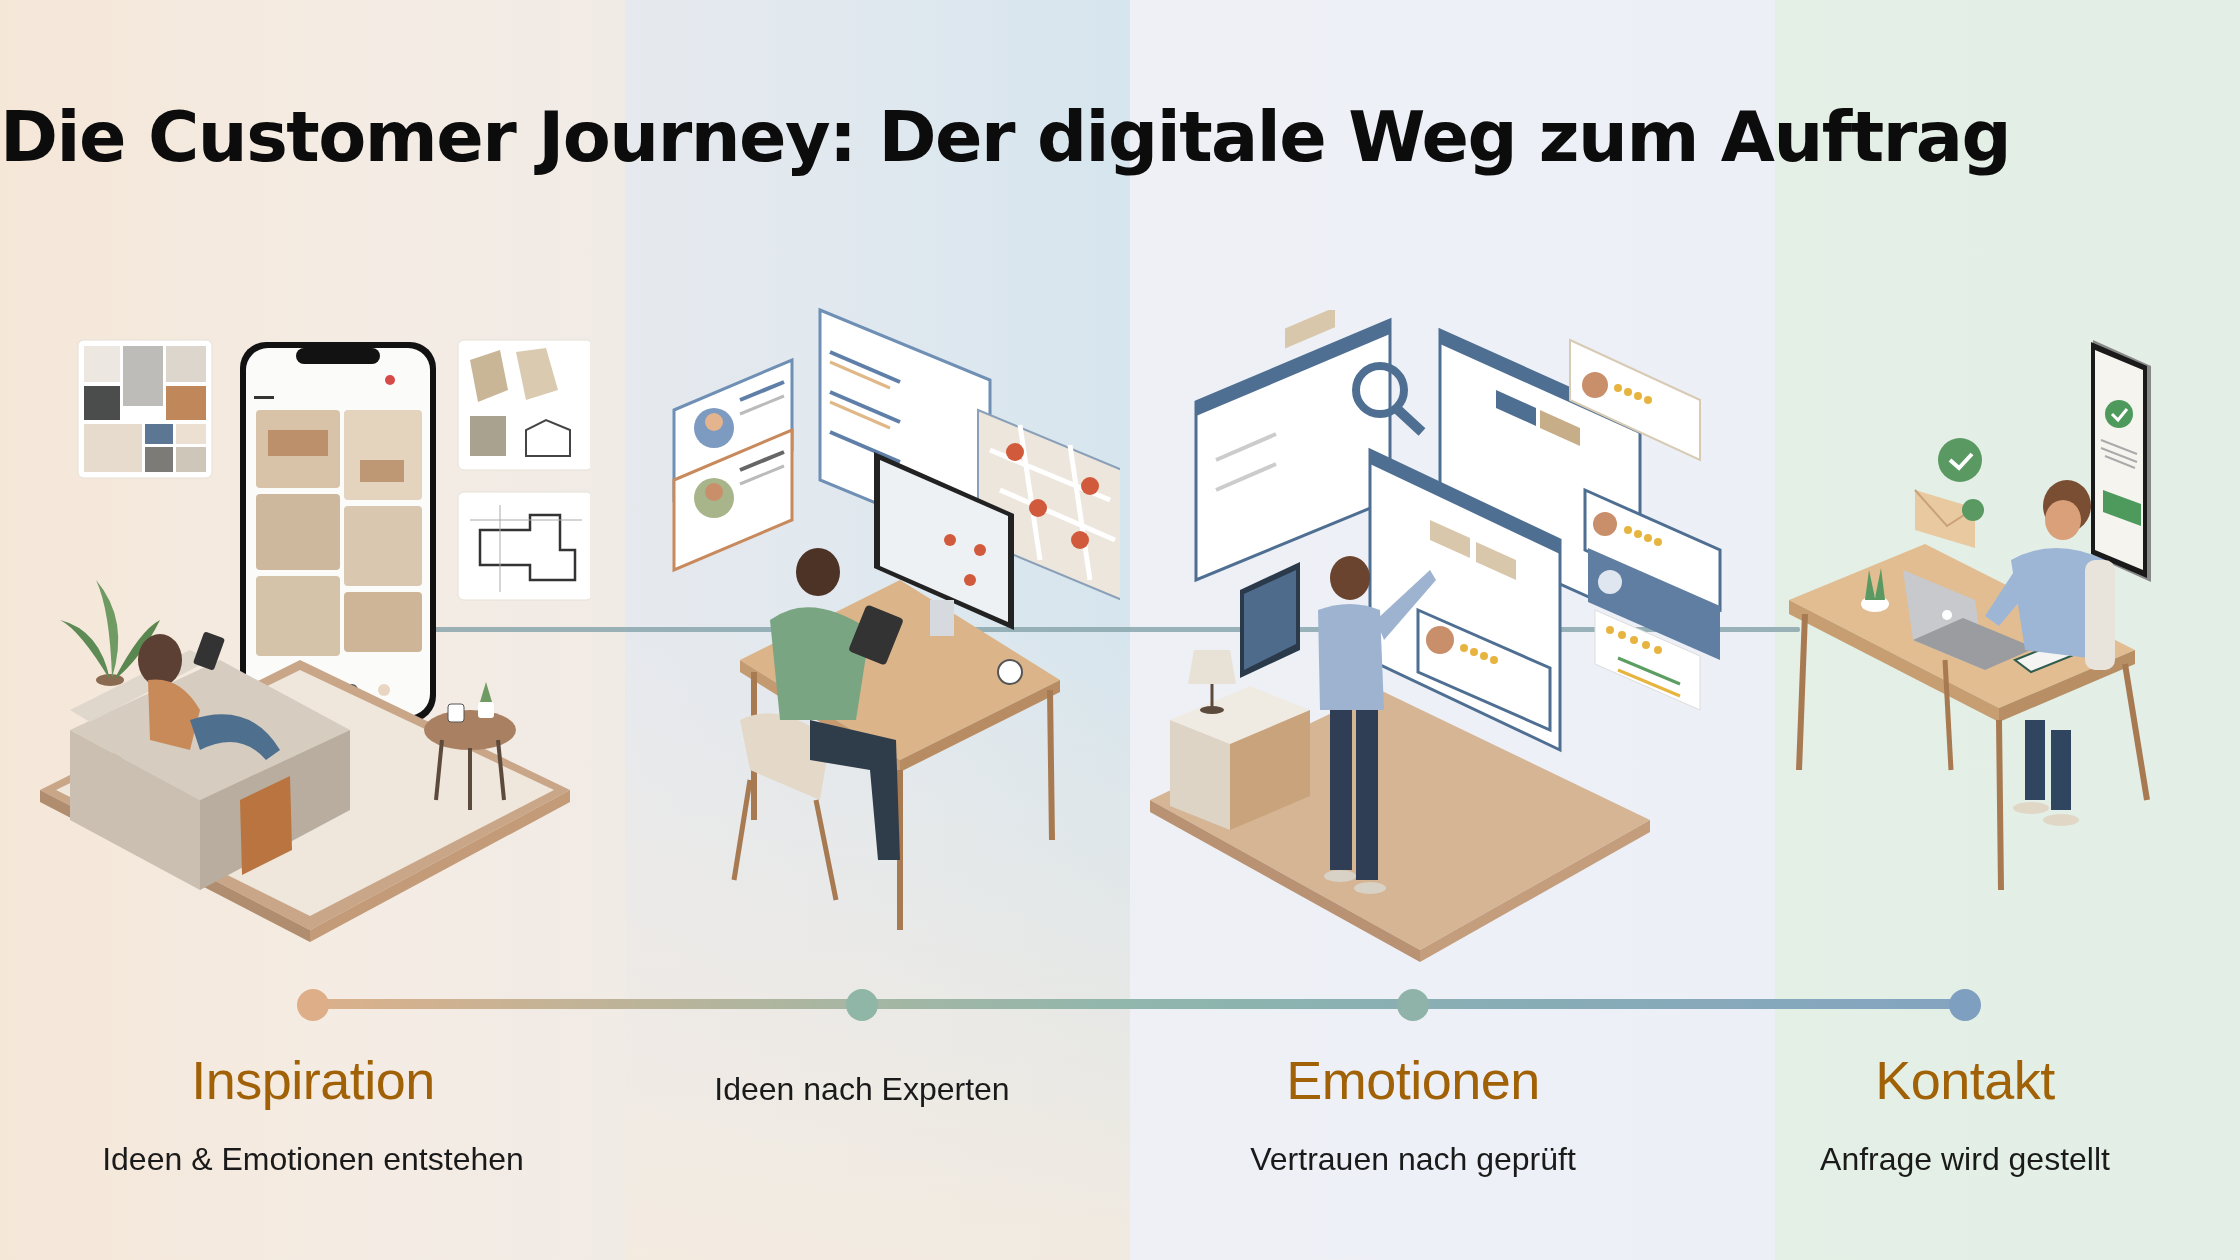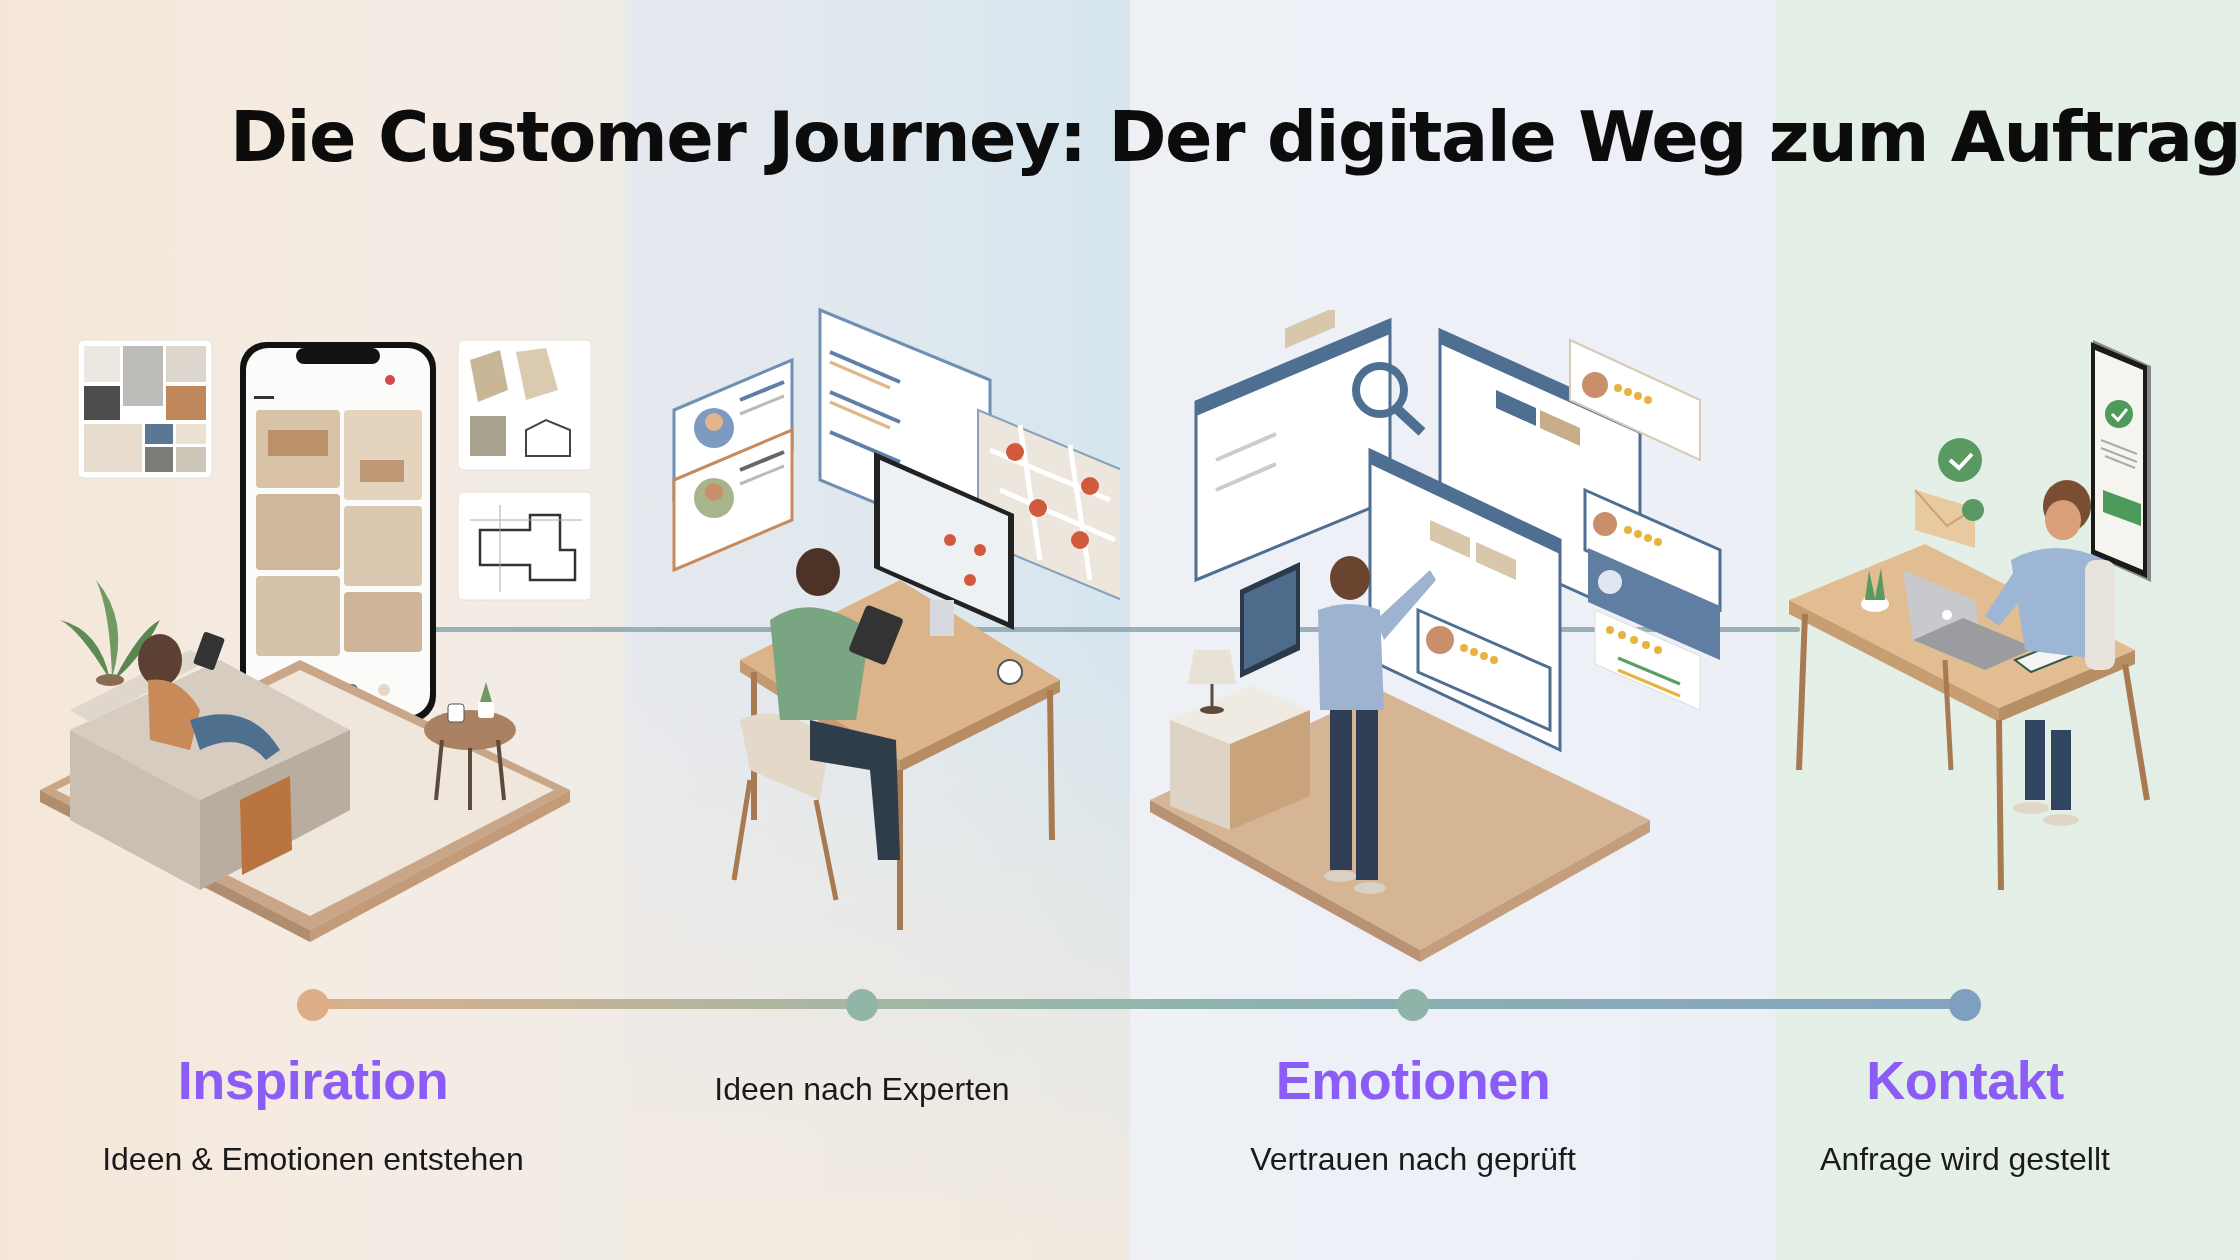--- a/index.html
+++ b/index.html
@@ -7,36 +7,36 @@
   body { position: relative; font-family: "Liberation Sans", "DejaVu Sans", sans-serif; background: #f3ede6; }
 
   .bg-col { position: absolute; top: 0; height: 1260px; }
   .bg-1 { left: 0; width: 625px; background: linear-gradient(90deg, #f5e7d8 0%, #f4ece4 60%, #f1ebe6 100%); }
   .bg-2 { left: 625px; width: 505px; background: linear-gradient(90deg, #e6e9ee 0%, #dfe8ef 55%, #d6e5ee 100%); }
   .bg-2::after { content:""; position:absolute; left:0; right:0; bottom:0; height:640px; background: linear-gradient(180deg, rgba(245,236,226,0) 0%, rgba(246,235,222,0.85) 100%); }
   .bg-3 { left: 1130px; width: 645px; background: linear-gradient(90deg, #eef0f5 0%, #edf0f7 60%, #eceff5 100%); }
   .bg-4 { left: 1775px; width: 465px; background: linear-gradient(90deg, #e4f0e6 0%, #e3efe6 100%); }
 
   .title {
-    position: absolute; left: 0; right: 0; top: 96px; text-align: right;
+    position: absolute; left: 0; right: 0; top: 96px; text-align: left;
     font-family: "DejaVu Sans", "Liberation Sans", sans-serif;
     font-weight: 700; font-size: 70px; letter-spacing: -1.5px; color: #0c0c0c;
   }
 
   .mid-line { position: absolute; top: 627px; left: 400px; width: 1400px; height: 5px; background: #8aa6ad; border-radius: 2px; opacity: 0.85; }
 
   .illus { position: absolute; }
   .illus svg { display: block; width: 100%; height: 100%; }
 
   .timeline-track { position: absolute; top: 999px; left: 313px; width: 1652px; height: 10px; border-radius: 5px;
     background: linear-gradient(90deg, #dcb08b 0%, #a6b6a3 33%, #90b6ad 50%, #8aafb3 66%, #84a4c0 100%); }
   .dot { position: absolute; top: 989px; width: 32px; height: 32px; border-radius: 50%; transform: translateX(-16px); }
 
   .stage { position: absolute; top: 1045px; width: 520px; transform: translateX(-260px); text-align: center; }
-  .stage-title { font-family: "Liberation Sans", sans-serif; font-weight: 700; font-size: 54px; color: #8b5cf6; letter-spacing: -0.5px; line-height: 70px; }
+  .stage-title { font-family: "Liberation Sans", sans-serif; font-weight: 400; font-size: 54px; color: #a16207; letter-spacing: -0.5px; line-height: 70px; }
   .stage-sub { font-family: "Liberation Sans", sans-serif; font-size: 32px; color: #1a1a1a; margin-top: 24px; line-height: 40px; }
 </style>
 </head>
 <body>
 
 <div class="bg-col bg-1"></div>
 <div class="bg-col bg-2"></div>
 <div class="bg-col bg-3"></div>
 <div class="bg-col bg-4"></div>
 

